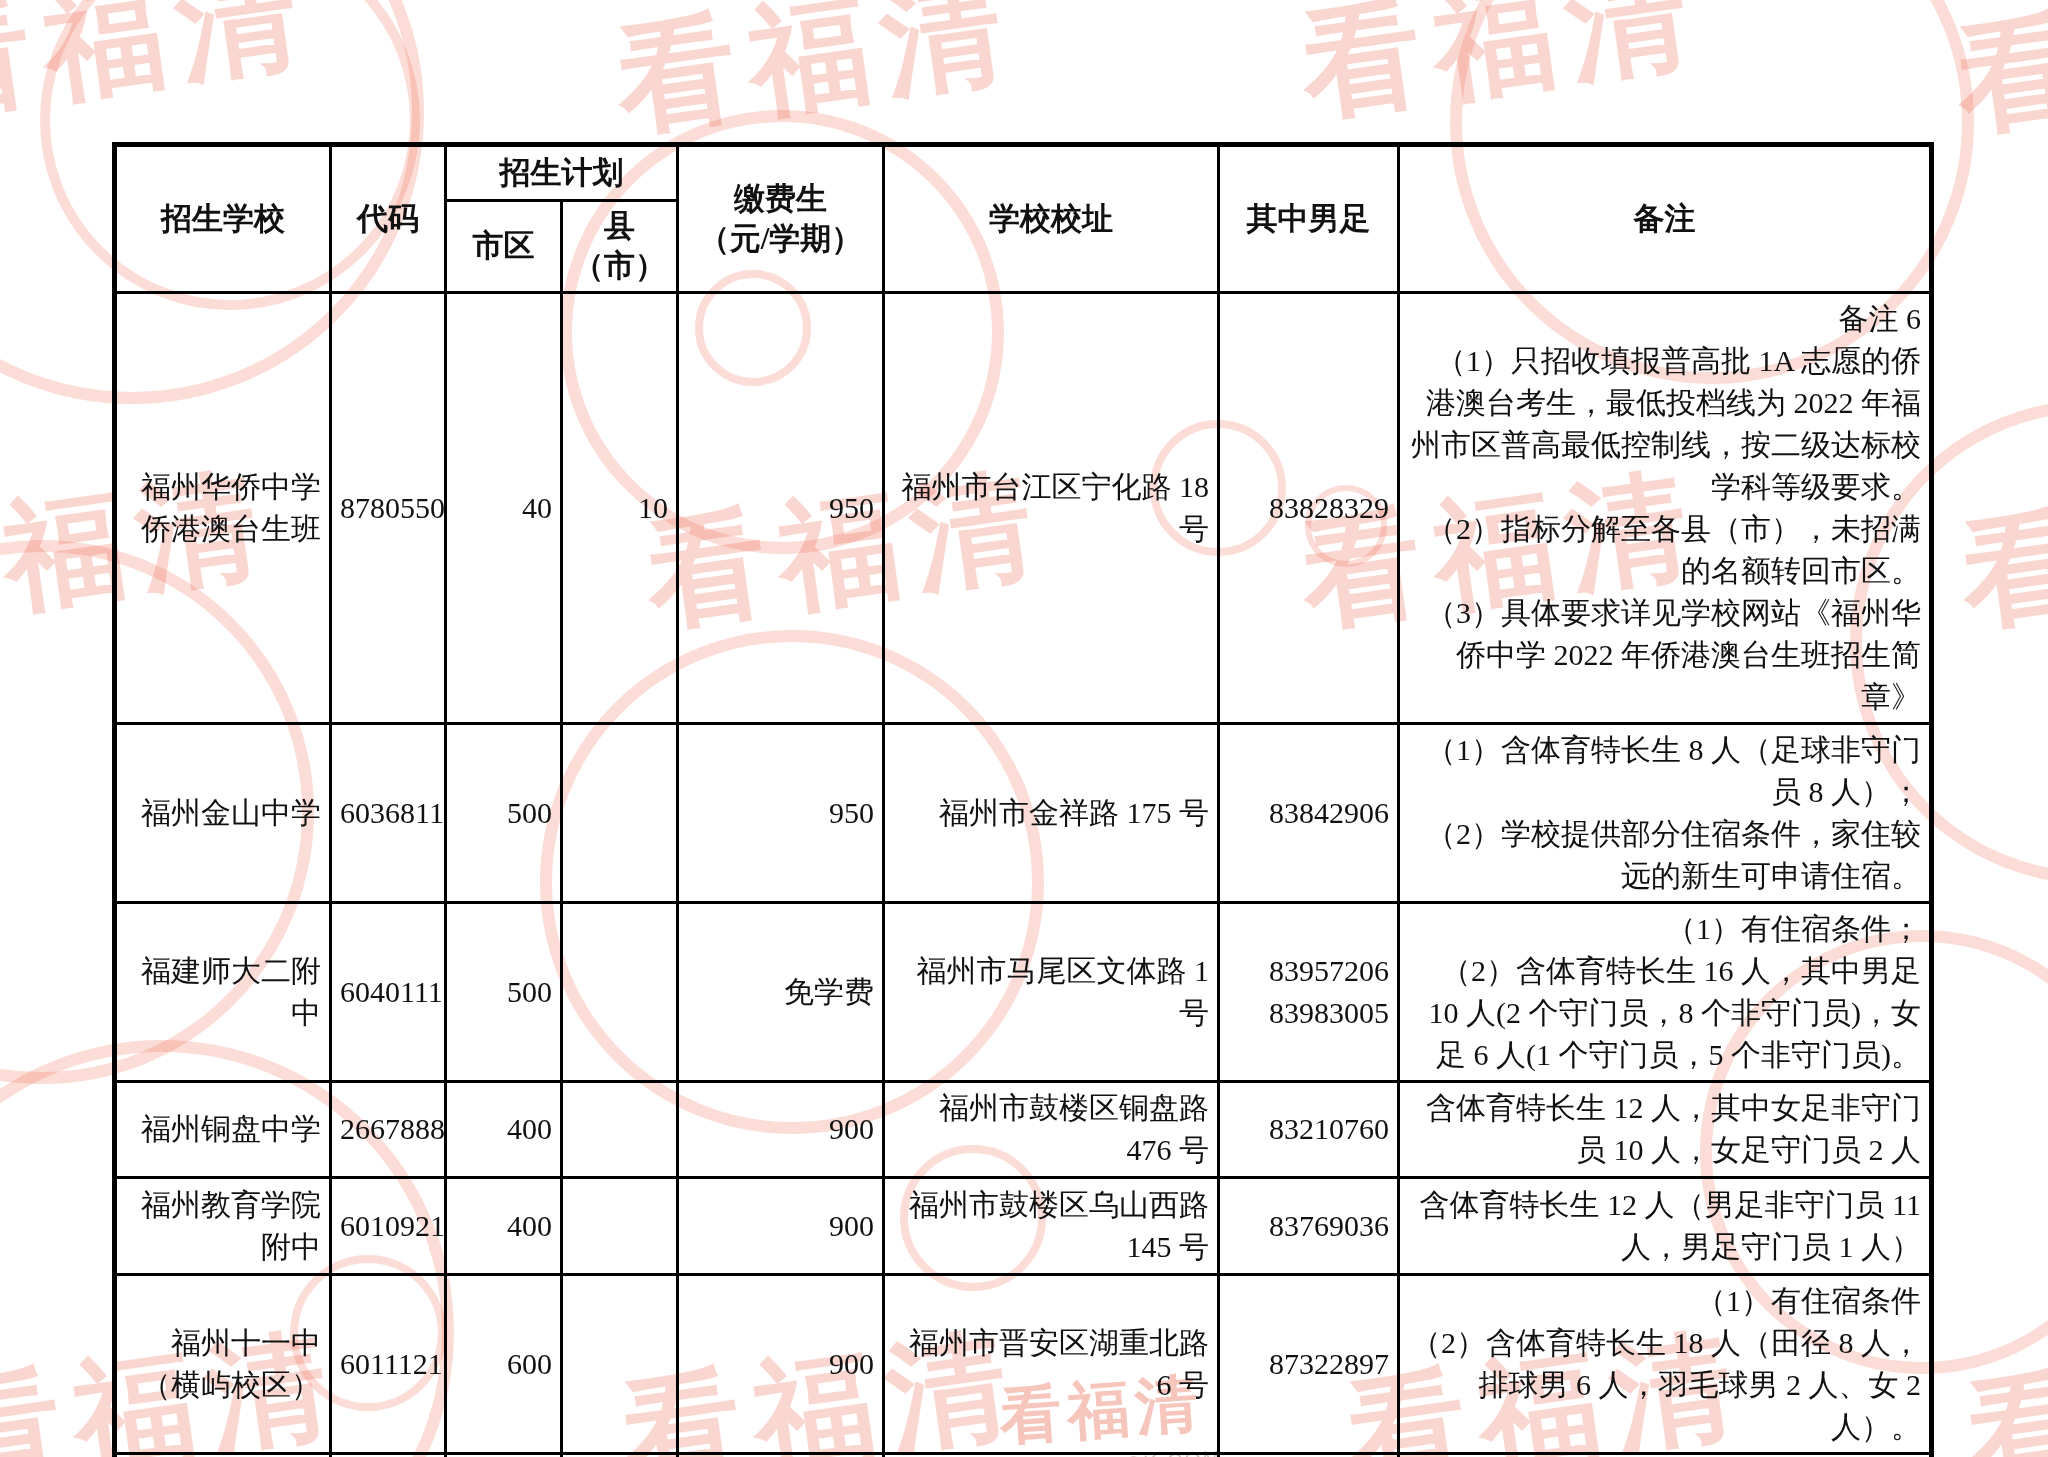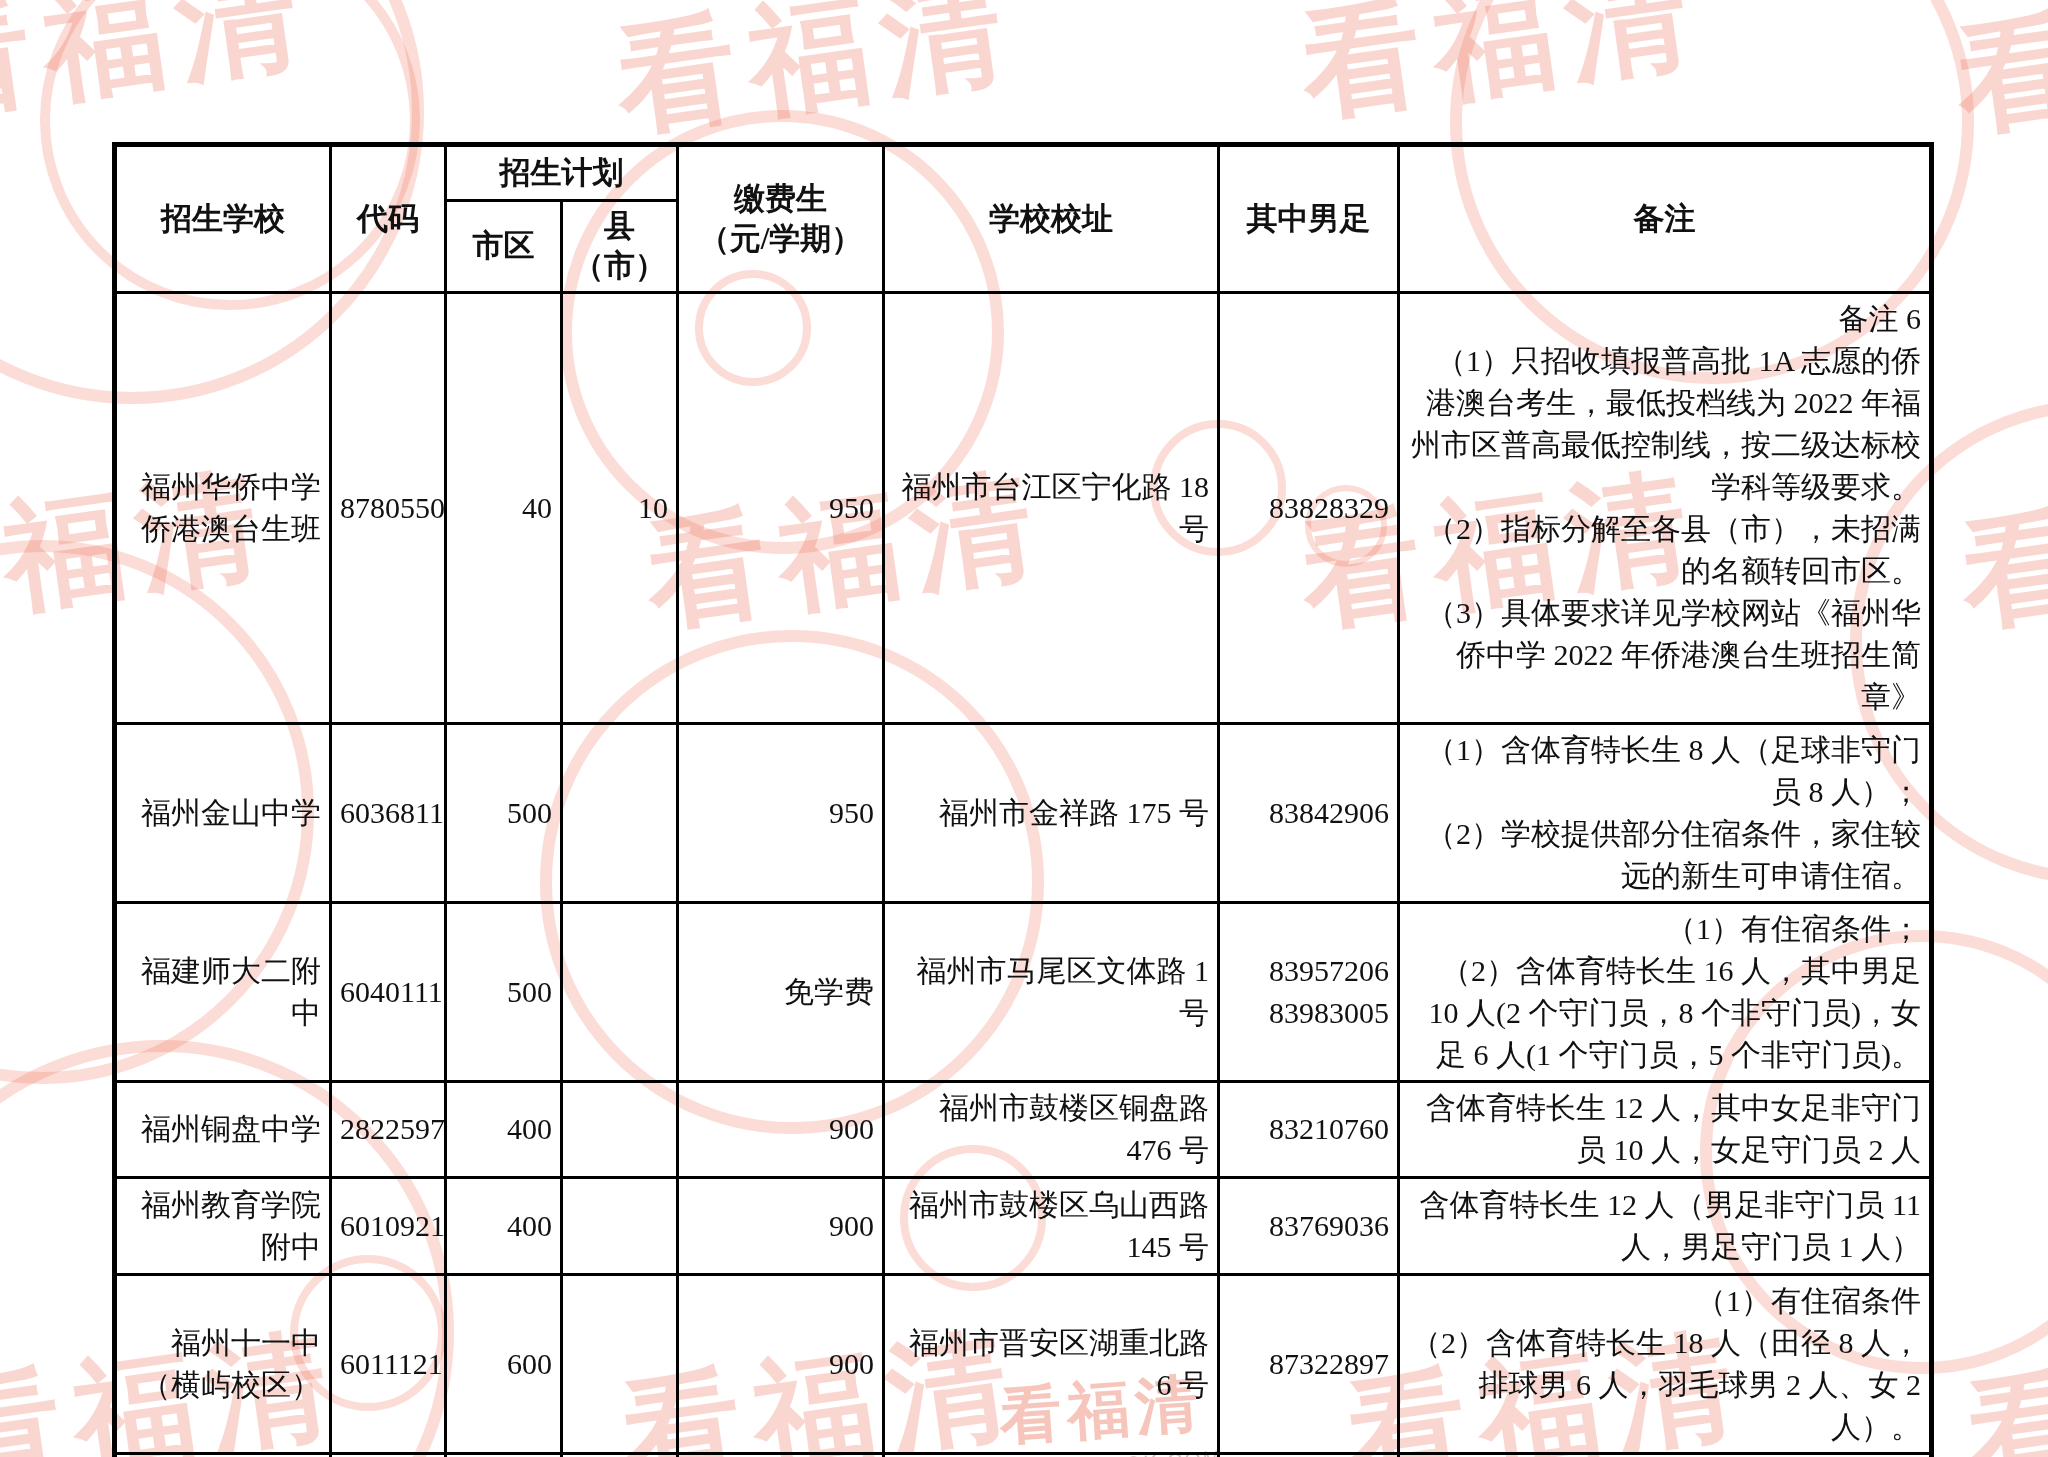--- a/index.html
+++ b/index.html
@@ -137,21 +137,21 @@
       <td></td>
       <td>免学费</td>
       <td class="pre">福州市马尾区文体路 1 号</td>
       <td class="pre">83957206
 83983005</td>
       <td class="remark pre">（1）有住宿条件；
 （2）含体育特长生 16 人，其中男足 10 人(2 个守门员，8 个非守门员)，女足 6 人(1 个守门员，5 个非守门员)。</td>
     </tr>
     <tr style="height:96px;">
       <td class="pre">福州铜盘中学</td>
-      <td>2822597</td>
+      <td>2667888</td>
       <td>400</td>
       <td></td>
       <td>900</td>
       <td class="pre">福州市鼓楼区铜盘路 476 号</td>
       <td class="pre">83210760</td>
       <td class="remark pre">含体育特长生 12 人，其中女足非守门员 10 人，女足守门员 2 人</td>
     </tr>
     <tr style="height:97px;margin-top:28px;">
       <td class="pre">福州教育学院
 附中</td>

